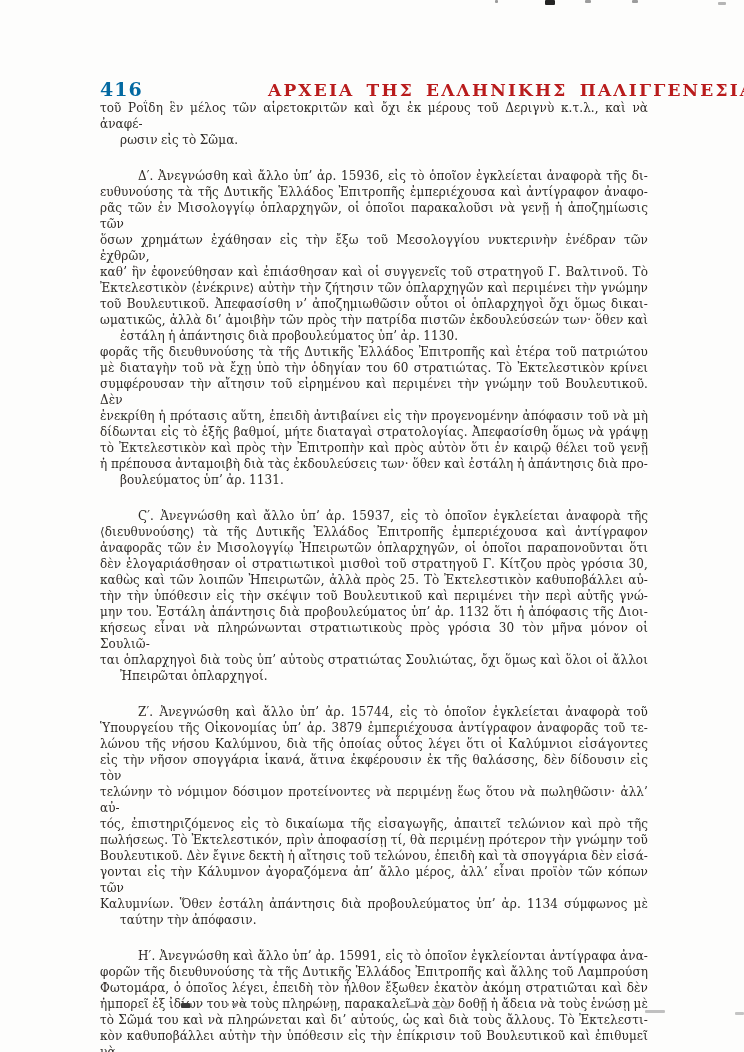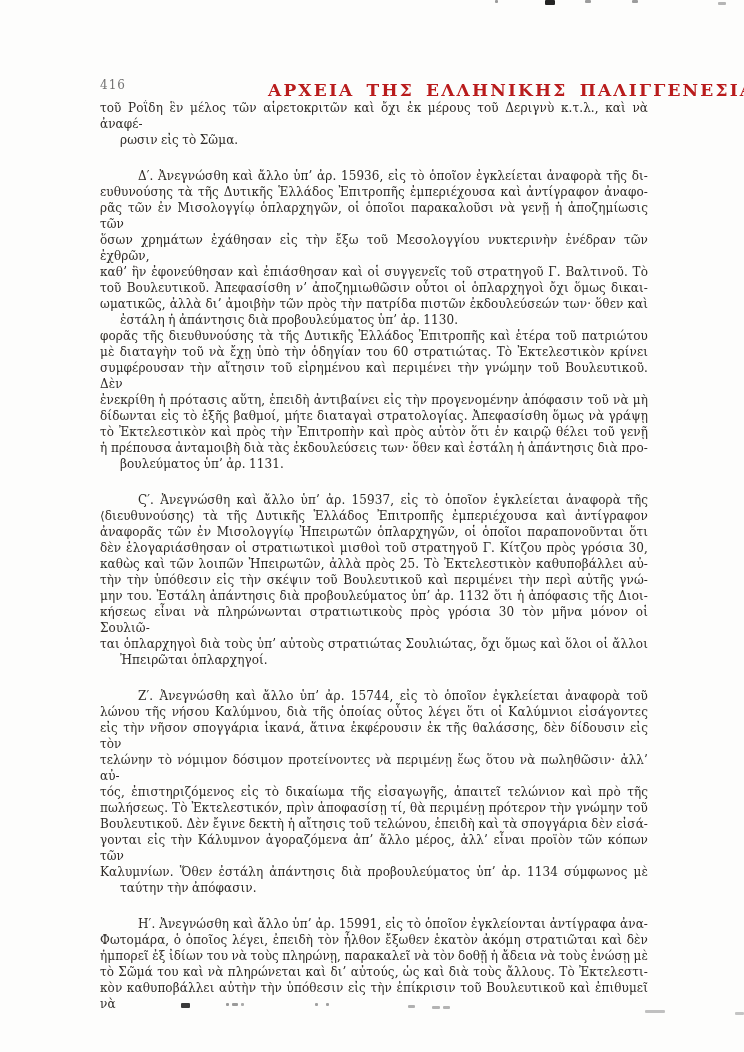--- a/index.html
+++ b/index.html
@@ -20,24 +20,24 @@
     position:absolute;
     top:78px;
     left:100px;
     width:548px;
     height:18px;
   }
   .page-number{
     position:absolute;
     left:0;
     top:0;
-    font-size:12px;
-    font-weight:400;
+    font-size:19px;
+    font-weight:700;
     letter-spacing:1px;
-    color:#737373;
+    color:#0369a1;
   }
   .running-title{
     position:absolute;
     left:168px;
     top:2px;
     font-size:17px;
     font-weight:700;
     letter-spacing:2.2px;
     word-spacing:4px;
     color:#b91c1c;
@@ -79,20 +79,21 @@
       <div class="para">
         <div class="line">τοῦ Ροΐδη ἓν μέλος τῶν αἱρετοκριτῶν καὶ ὄχι ἐκ μέρους τοῦ Δεριγνὺ κ.τ.λ., καὶ νὰ ἀναφέ-</div>
         <div class="line short">ρωσιν εἰς τὸ Σῶμα.</div>
       </div>
       <div class="para">
         <div class="line indent">Δ′. Ἀνεγνώσθη καὶ ἄλλο ὑπ’ ἀρ. 15936, εἰς τὸ ὁποῖον ἐγκλείεται ἀναφορὰ τῆς δι-</div>
         <div class="line">ευθυνούσης τὰ τῆς Δυτικῆς Ἑλλάδος Ἐπιτροπῆς ἐμπεριέχουσα καὶ ἀντίγραφον ἀναφο-</div>
         <div class="line">ρᾶς τῶν ἐν Μισολογγίῳ ὁπλαρχηγῶν, οἱ ὁποῖοι παρακαλοῦσι νὰ γενῇ ἡ ἀποζημίωσις τῶν</div>
         <div class="line">ὅσων χρημάτων ἐχάθησαν εἰς τὴν ἔξω τοῦ Μεσολογγίου νυκτερινὴν ἐνέδραν τῶν ἐχθρῶν,</div>
         <div class="line">καθ’ ἣν ἐφονεύθησαν καὶ ἐπιάσθησαν καὶ οἱ συγγενεῖς τοῦ στρατηγοῦ Γ. Βαλτινοῦ. Τὸ</div>
+        <div class="line">Ἐκτελεστικὸν ⟨ἐνέκρινε⟩ αὐτὴν τὴν ζήτησιν τῶν ὁπλαρχηγῶν καὶ περιμένει τὴν γνώμην</div>
         <div class="line">τοῦ Βουλευτικοῦ. Ἀπεφασίσθη ν’ ἀποζημιωθῶσιν οὗτοι οἱ ὁπλαρχηγοὶ ὄχι ὅμως δικαι-</div>
         <div class="line">ωματικῶς, ἀλλὰ δι’ ἀμοιβὴν τῶν πρὸς τὴν πατρίδα πιστῶν ἐκδουλεύσεών των· ὅθεν καὶ</div>
         <div class="line short">ἐστάλη ἡ ἀπάντησις διὰ προβουλεύματος ὑπ’ ἀρ. 1130.</div>
       </div>
       <div class="para">
         <div class="line">φορᾶς τῆς διευθυνούσης τὰ τῆς Δυτικῆς Ἑλλάδος Ἐπιτροπῆς καὶ ἑτέρα τοῦ πατριώτου</div>
         <div class="line">μὲ διαταγὴν τοῦ νὰ ἔχῃ ὑπὸ τὴν ὁδηγίαν του 60 στρατιώτας. Τὸ Ἐκτελεστικὸν κρίνει</div>
         <div class="line">συμφέρουσαν τὴν αἴτησιν τοῦ εἰρημένου καὶ περιμένει τὴν γνώμην τοῦ Βουλευτικοῦ. Δὲν</div>
         <div class="line">ἐνεκρίθη ἡ πρότασις αὕτη, ἐπειδὴ ἀντιβαίνει εἰς τὴν προγενομένην ἀπόφασιν τοῦ νὰ μὴ</div>
         <div class="line">δίδωνται εἰς τὸ ἑξῆς βαθμοί, μήτε διαταγαὶ στρατολογίας. Ἀπεφασίσθη ὅμως νὰ γράψῃ</div>
@@ -107,32 +108,34 @@
         <div class="line">δὲν ἐλογαριάσθησαν οἱ στρατιωτικοὶ μισθοὶ τοῦ στρατηγοῦ Γ. Κίτζου πρὸς γρόσια 30,</div>
         <div class="line">καθὼς καὶ τῶν λοιπῶν Ἠπειρωτῶν, ἀλλὰ πρὸς 25. Τὸ Ἐκτελεστικὸν καθυποβάλλει αὐ-</div>
         <div class="line">τὴν τὴν ὑπόθεσιν εἰς τὴν σκέψιν τοῦ Βουλευτικοῦ καὶ περιμένει τὴν περὶ αὐτῆς γνώ-</div>
         <div class="line">μην του. Ἐστάλη ἀπάντησις διὰ προβουλεύματος ὑπ’ ἀρ. 1132 ὅτι ἡ ἀπόφασις τῆς Διοι-</div>
         <div class="line">κήσεως εἶναι νὰ πληρώνωνται στρατιωτικοὺς πρὸς γρόσια 30 τὸν μῆνα μόνον οἱ Σουλιῶ-</div>
         <div class="line">ται ὁπλαρχηγοὶ διὰ τοὺς ὑπ’ αὐτοὺς στρατιώτας Σουλιώτας, ὄχι ὅμως καὶ ὅλοι οἱ ἄλλοι</div>
         <div class="line short">Ἠπειρῶται ὁπλαρχηγοί.</div>
       </div>
       <div class="para">
         <div class="line indent">Ζ′. Ἀνεγνώσθη καὶ ἄλλο ὑπ’ ἀρ. 15744, εἰς τὸ ὁποῖον ἐγκλείεται ἀναφορὰ τοῦ</div>
+        <div class="line">Ὑπουργείου τῆς Οἰκονομίας ὑπ’ ἀρ. 3879 ἐμπεριέχουσα ἀντίγραφον ἀναφορᾶς τοῦ τε-</div>
         <div class="line">λώνου τῆς νήσου Καλύμνου, διὰ τῆς ὁποίας οὗτος λέγει ὅτι οἱ Καλύμνιοι εἰσάγοντες</div>
         <div class="line">εἰς τὴν νῆσον σπογγάρια ἱκανά, ἅτινα ἐκφέρουσιν ἐκ τῆς θαλάσσης, δὲν δίδουσιν εἰς τὸν</div>
         <div class="line">τελώνην τὸ νόμιμον δόσιμον προτείνοντες νὰ περιμένῃ ἕως ὅτου νὰ πωληθῶσιν· ἀλλ’ αὐ-</div>
         <div class="line">τός, ἐπιστηριζόμενος εἰς τὸ δικαίωμα τῆς εἰσαγωγῆς, ἀπαιτεῖ τελώνιον καὶ πρὸ τῆς</div>
         <div class="line">πωλήσεως. Τὸ Ἐκτελεστικόν, πρὶν ἀποφασίσῃ τί, θὰ περιμένῃ πρότερον τὴν γνώμην τοῦ</div>
         <div class="line">Βουλευτικοῦ. Δὲν ἔγινε δεκτὴ ἡ αἴτησις τοῦ τελώνου, ἐπειδὴ καὶ τὰ σπογγάρια δὲν εἰσά-</div>
         <div class="line">γονται εἰς τὴν Κάλυμνον ἀγοραζόμενα ἀπ’ ἄλλο μέρος, ἀλλ’ εἶναι προϊὸν τῶν κόπων τῶν</div>
         <div class="line">Καλυμνίων. Ὅθεν ἐστάλη ἀπάντησις διὰ προβουλεύματος ὑπ’ ἀρ. 1134 σύμφωνος μὲ</div>
         <div class="line short">ταύτην τὴν ἀπόφασιν.</div>
       </div>
       <div class="para">
         <div class="line indent">Η′. Ἀνεγνώσθη καὶ ἄλλο ὑπ’ ἀρ. 15991, εἰς τὸ ὁποῖον ἐγκλείονται ἀντίγραφα ἀνα-</div>
+        <div class="line">φορῶν τῆς διευθυνούσης τὰ τῆς Δυτικῆς Ἑλλάδος Ἐπιτροπῆς καὶ ἄλλης τοῦ Λαμπρούση</div>
         <div class="line">Φωτομάρα, ὁ ὁποῖος λέγει, ἐπειδὴ τὸν ἦλθον ἔξωθεν ἑκατὸν ἀκόμη στρατιῶται καὶ δὲν</div>
         <div class="line">ἠμπορεῖ ἐξ ἰδίων του νὰ τοὺς πληρώνῃ, παρακαλεῖ νὰ τὸν δοθῇ ἡ ἄδεια νὰ τοὺς ἑνώσῃ μὲ</div>
         <div class="line">τὸ Σῶμά του καὶ νὰ πληρώνεται καὶ δι’ αὐτούς, ὡς καὶ διὰ τοὺς ἄλλους. Τὸ Ἐκτελεστι-</div>
         <div class="line">κὸν καθυποβάλλει αὐτὴν τὴν ὑπόθεσιν εἰς τὴν ἐπίκρισιν τοῦ Βουλευτικοῦ καὶ ἐπιθυμεῖ νὰ</div>
       </div>
     </div>
 
   <div class="artifact" style="left:495px;top:0;width:3px;height:3px;background:#9a9a9a;"></div>
   <div class="artifact" style="left:545px;top:0;width:10px;height:5px;background:#242424;"></div>
   <div class="artifact" style="left:585px;top:0;width:6px;height:3px;background:#9c9c9c;"></div>

